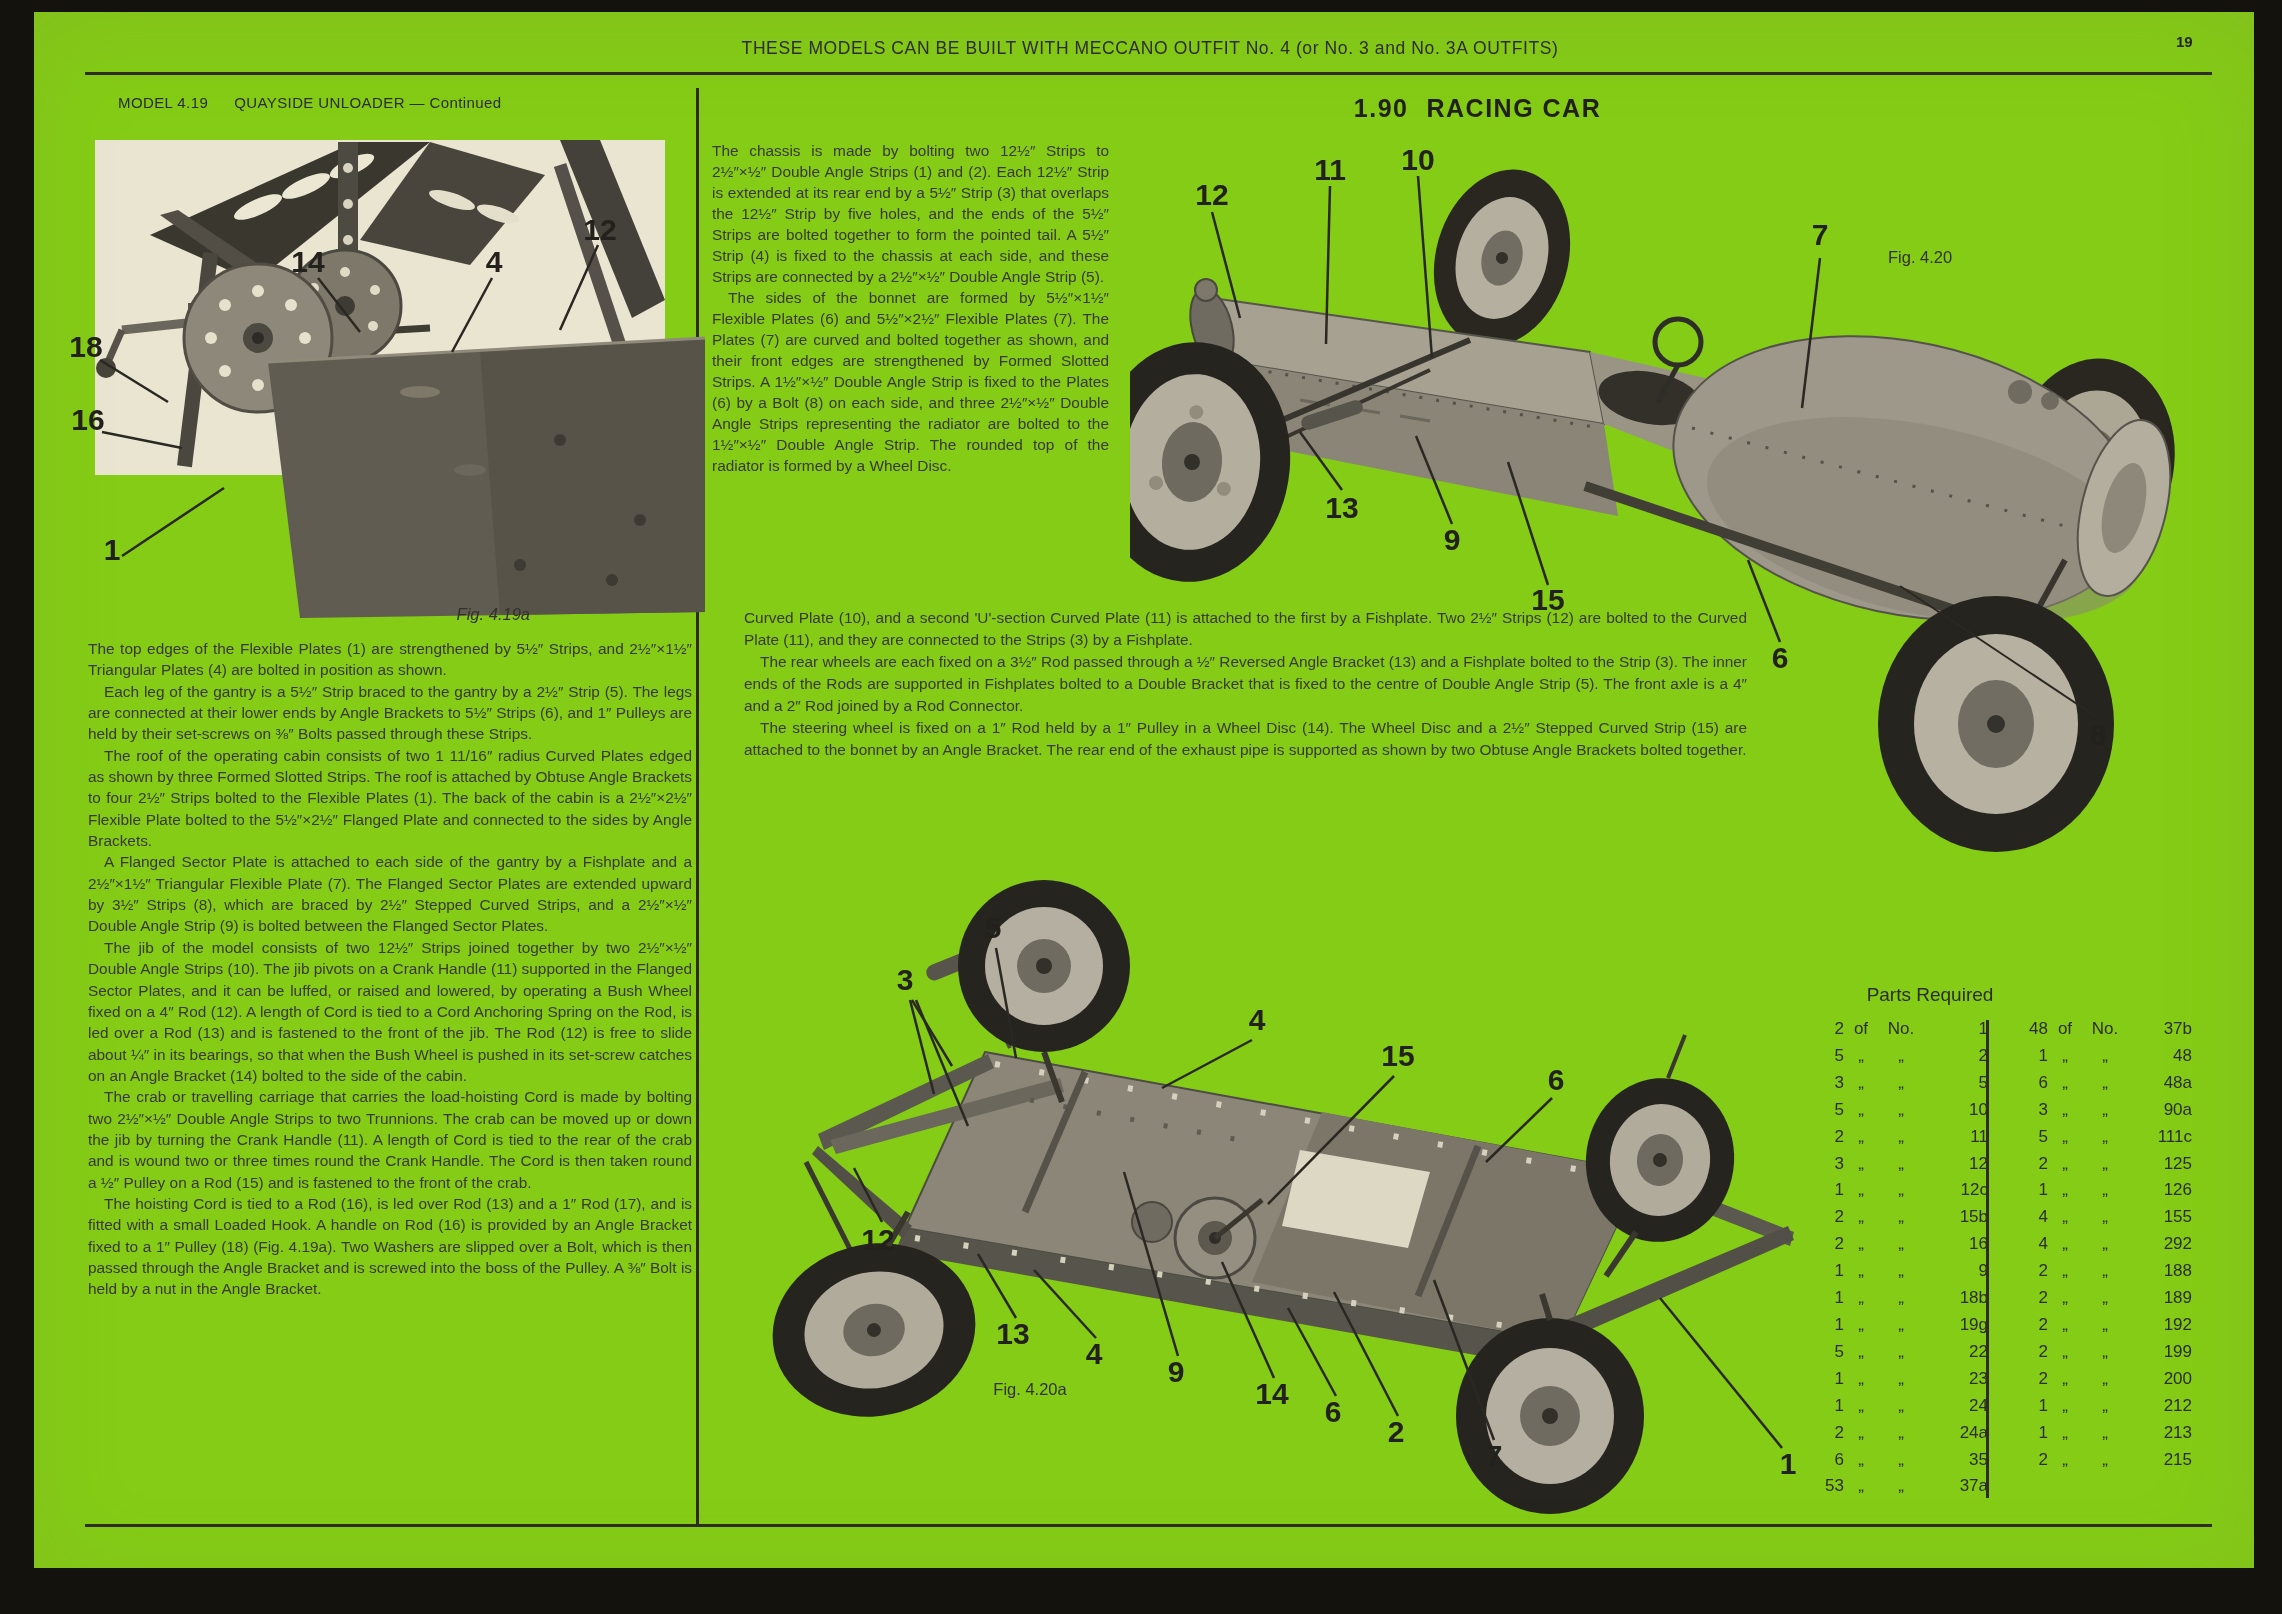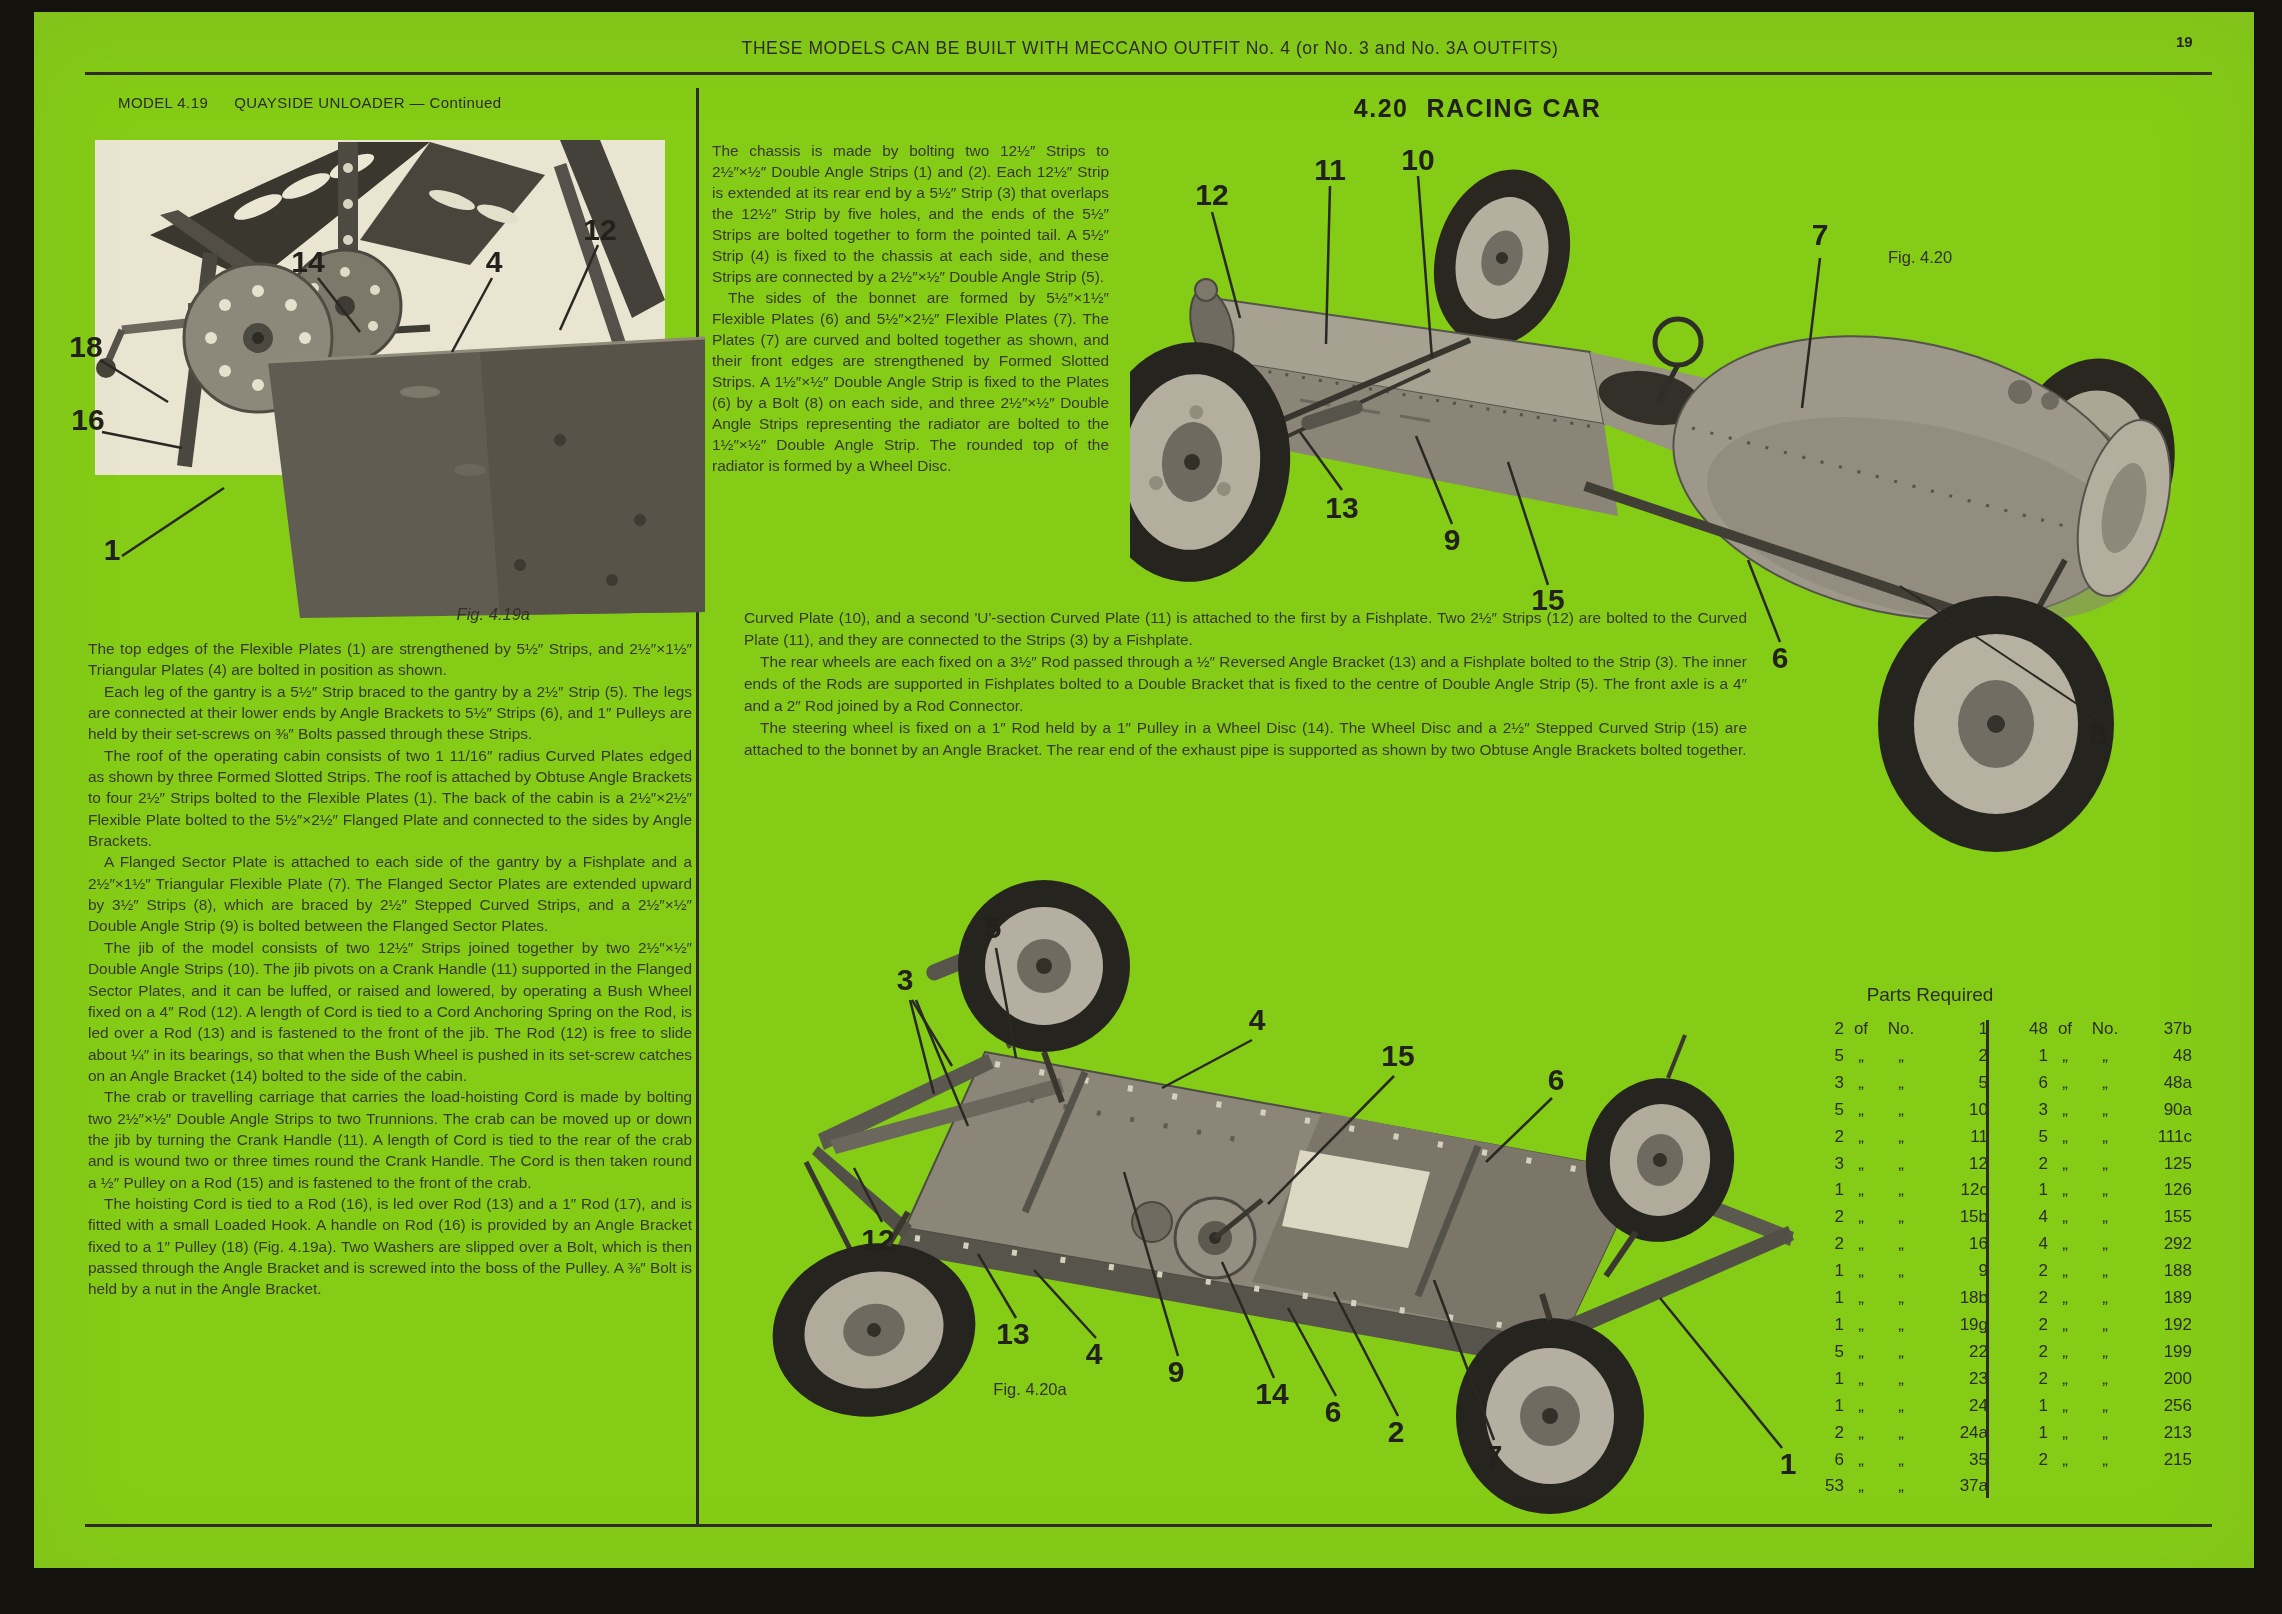--- a/index.html
+++ b/index.html
@@ -155,21 +155,21 @@
   <p>A Flanged Sector Plate is attached to each side of the gantry by a Fishplate and a 2½″×1½″ Triangular Flexible Plate (7). The Flanged Sector Plates are extended upward by 3½″ Strips (8), which are braced by 2½″ Stepped Curved Strips, and a 2½″×½″ Double Angle Strip (9) is bolted between the Flanged Sector Plates.</p>
 
   <p>The jib of the model consists of two 12½″ Strips joined together by two 2½″×½″ Double Angle Strips (10). The jib pivots on a Crank Handle (11) supported in the Flanged Sector Plates, and it can be luffed, or raised and lowered, by operating a Bush Wheel fixed on a 4″ Rod (12). A length of Cord is tied to a Cord Anchoring Spring on the Rod, is led over a Rod (13) and is fastened to the front of the jib. The Rod (12) is free to slide about ¼″ in its bearings, so that when the Bush Wheel is pushed in its set-screw catches on an Angle Bracket (14) bolted to the side of the cabin.</p>
 
   <p>The crab or travelling carriage that carries the load-hoisting Cord is made by bolting two 2½″×½″ Double Angle Strips to two Trunnions. The crab can be moved up or down the jib by turning the Crank Handle (11). A length of Cord is tied to the rear of the crab and is wound two or three times round the Crank Handle. The Cord is then taken round a ½″ Pulley on a Rod (15) and is fastened to the front of the crab.</p>
 
   <p>The hoisting Cord is tied to a Rod (16), is led over Rod (13) and a 1″ Rod (17), and is fitted with a small Loaded Hook. A handle on Rod (16) is provided by an Angle Bracket fixed to a 1″ Pulley (18) (Fig. 4.19a). Two Washers are slipped over a Bolt, which is then passed through the Angle Bracket and is screwed into the boss of the Pulley. A ⅜″ Bolt is held by a nut in the Angle Bracket.</p>
 </div>
 
   <div class="abs rc-head">
-    <span class="num">4.20</span><span>RACING CAR</span>
+    <span class="num">1.90</span><span>RACING CAR</span>
   </div>
 
   <div class="abs copy narrow-copy">
   <p>The chassis is made by bolting two 12½″ Strips to 2½″×½″ Double Angle Strips (1) and (2). Each 12½″ Strip is extended at its rear end by a 5½″ Strip (3) that overlaps the 12½″ Strip by five holes, and the ends of the 5½″ Strips are bolted together to form the pointed tail. A 5½″ Strip (4) is fixed to the chassis at each side, and these Strips are connected by a 2½″×½″ Double Angle Strip (5).</p>
 
   <p>The sides of the bonnet are formed by 5½″×1½″ Flexible Plates (6) and 5½″×2½″ Flexible Plates (7). The Plates (7) are curved and bolted together as shown, and their front edges are strengthened by Formed Slotted Strips. A 1½″×½″ Double Angle Strip is fixed to the Plates (6) by a Bolt (8) on each side, and three 2½″×½″ Double Angle Strips representing the radiator are bolted to the 1½″×½″ Double Angle Strip. The rounded top of the radiator is formed by a Wheel Disc.</p>
 
 </div>
   <div class="abs copy wide-copy">
   <p>Curved Plate (10), and a second 'U'-section Curved Plate (11) is attached to the first by a Fishplate. Two 2½″ Strips (12) are bolted to the Curved Plate (11), and they are connected to the Strips (3) by a Fishplate.</p>
@@ -579,21 +579,21 @@
     <span class="pq">2</span>
     <span class="ps">„</span>
     <span class="ps2">„</span>
     <span class="pn">200</span>
   </div>
 
   <div class="part-row">
     <span class="pq">1</span>
     <span class="ps">„</span>
     <span class="ps2">„</span>
-    <span class="pn">256</span>
+    <span class="pn">212</span>
   </div>
 
   <div class="part-row">
     <span class="pq">1</span>
     <span class="ps">„</span>
     <span class="ps2">„</span>
     <span class="pn">213</span>
   </div>
 
   <div class="part-row">

